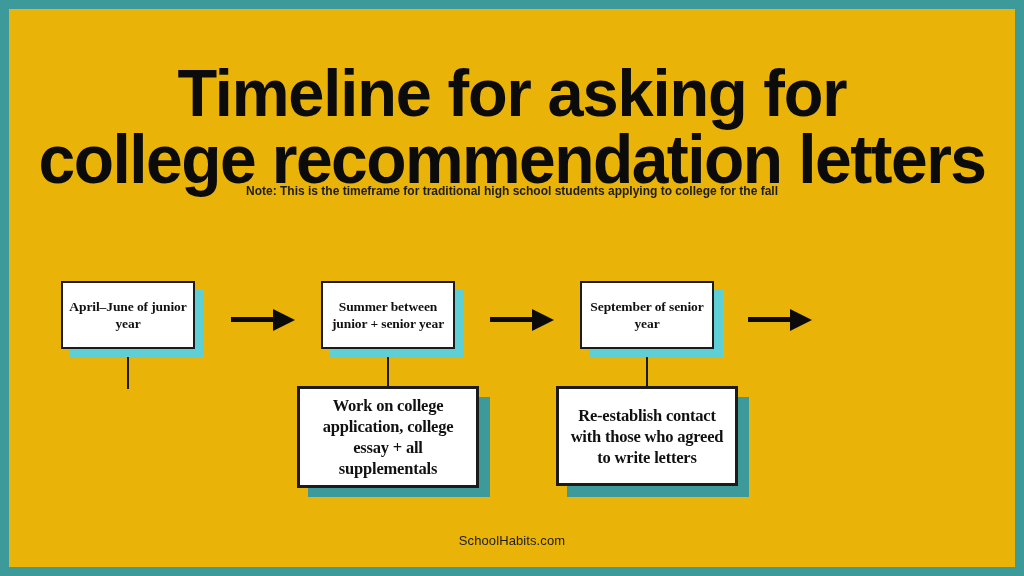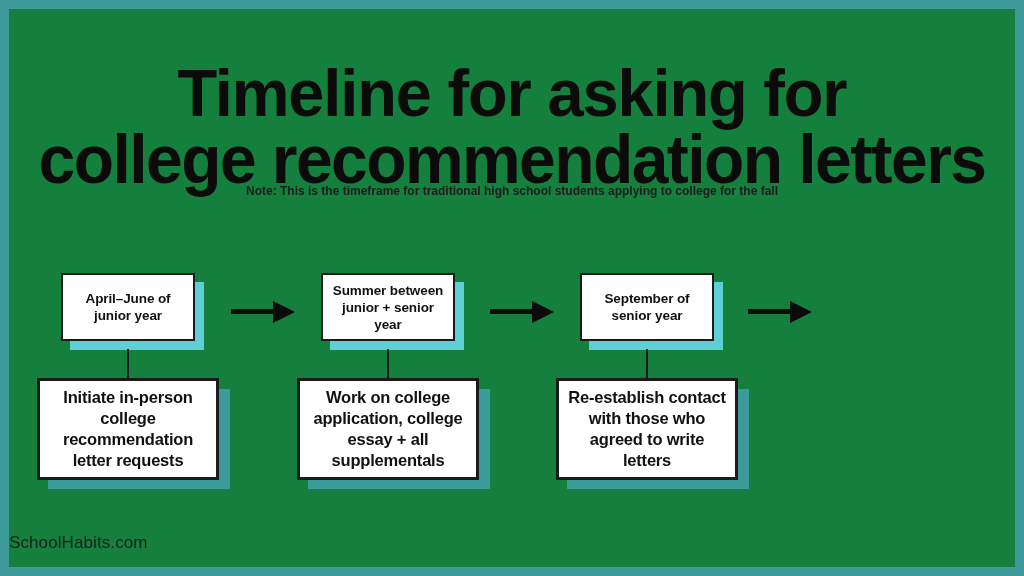--- a/index.html
+++ b/index.html
@@ -14,21 +14,21 @@
     background: #3d9a9a;
   }
 
   
   #poster {
     position: relative;
     width: 1024px;
     height: 576px;
     box-sizing: border-box;
     border: 9px solid #3d9a9a;
-    background: #15803d;
+    background: #eab308;
   }
   #stage {
     position: relative;
     width: 100%;
     height: 100%;
   }
 
   
   #title {
     position: absolute;
@@ -60,23 +60,24 @@
     font-size: 12px;
     line-height: 28px;
     font-weight: bold;
   }
   #note .nline { display: block; }
 
   
   #timeline {
     position: absolute;
     left: 0;
-    top: 254px;
+    top: 262px;
     width: 100%;
     height: 230px;
+    font-family: Liberation Serif, serif;
   }
   .col {
     position: absolute;
     top: 0;
     width: 206px;
     height: 230px;
   }
   .col.c0 { left: 16px;  }
   .col.c1 { left: 276px; }
   .col.c2 { left: 535px; }
@@ -197,21 +198,22 @@
     border-bottom: 11px solid transparent;
     border-left: 22px solid #0b0b0b;
   }
 
   
   #footer {
     position: absolute;
     left: 0;
     top: 524px;
     width: 100%;
-    font-size: 17px;
+    text-align: center;
+    font-size: 13px;
     color: #1d1d1d;
     letter-spacing: 0.1px;
   }
 </style>
 </head>
 <body>
 
 <div id="poster">
   <div id="stage">
 
@@ -227,26 +229,20 @@
     <div id="timeline">
 
       <div class="col c0">
         <div class="date-wrap">
           <div class="date-shadow"></div>
           <div class="date-card">
             <span class="txt">April–June of junior year</span>
           </div>
         </div>
         <div class="connector"></div>
-        <div class="act-wrap">
-          <div class="act-shadow"></div>
-          <div class="act-card">
-            <span class="txt">Initiate in-person college recommendation letter requests</span>
-          </div>
-        </div>
       </div>
 
       <div class="col c1">
         <div class="date-wrap">
           <div class="date-shadow"></div>
           <div class="date-card">
             <span class="txt">Summer between junior + senior year</span>
           </div>
         </div>
         <div class="connector"></div>

